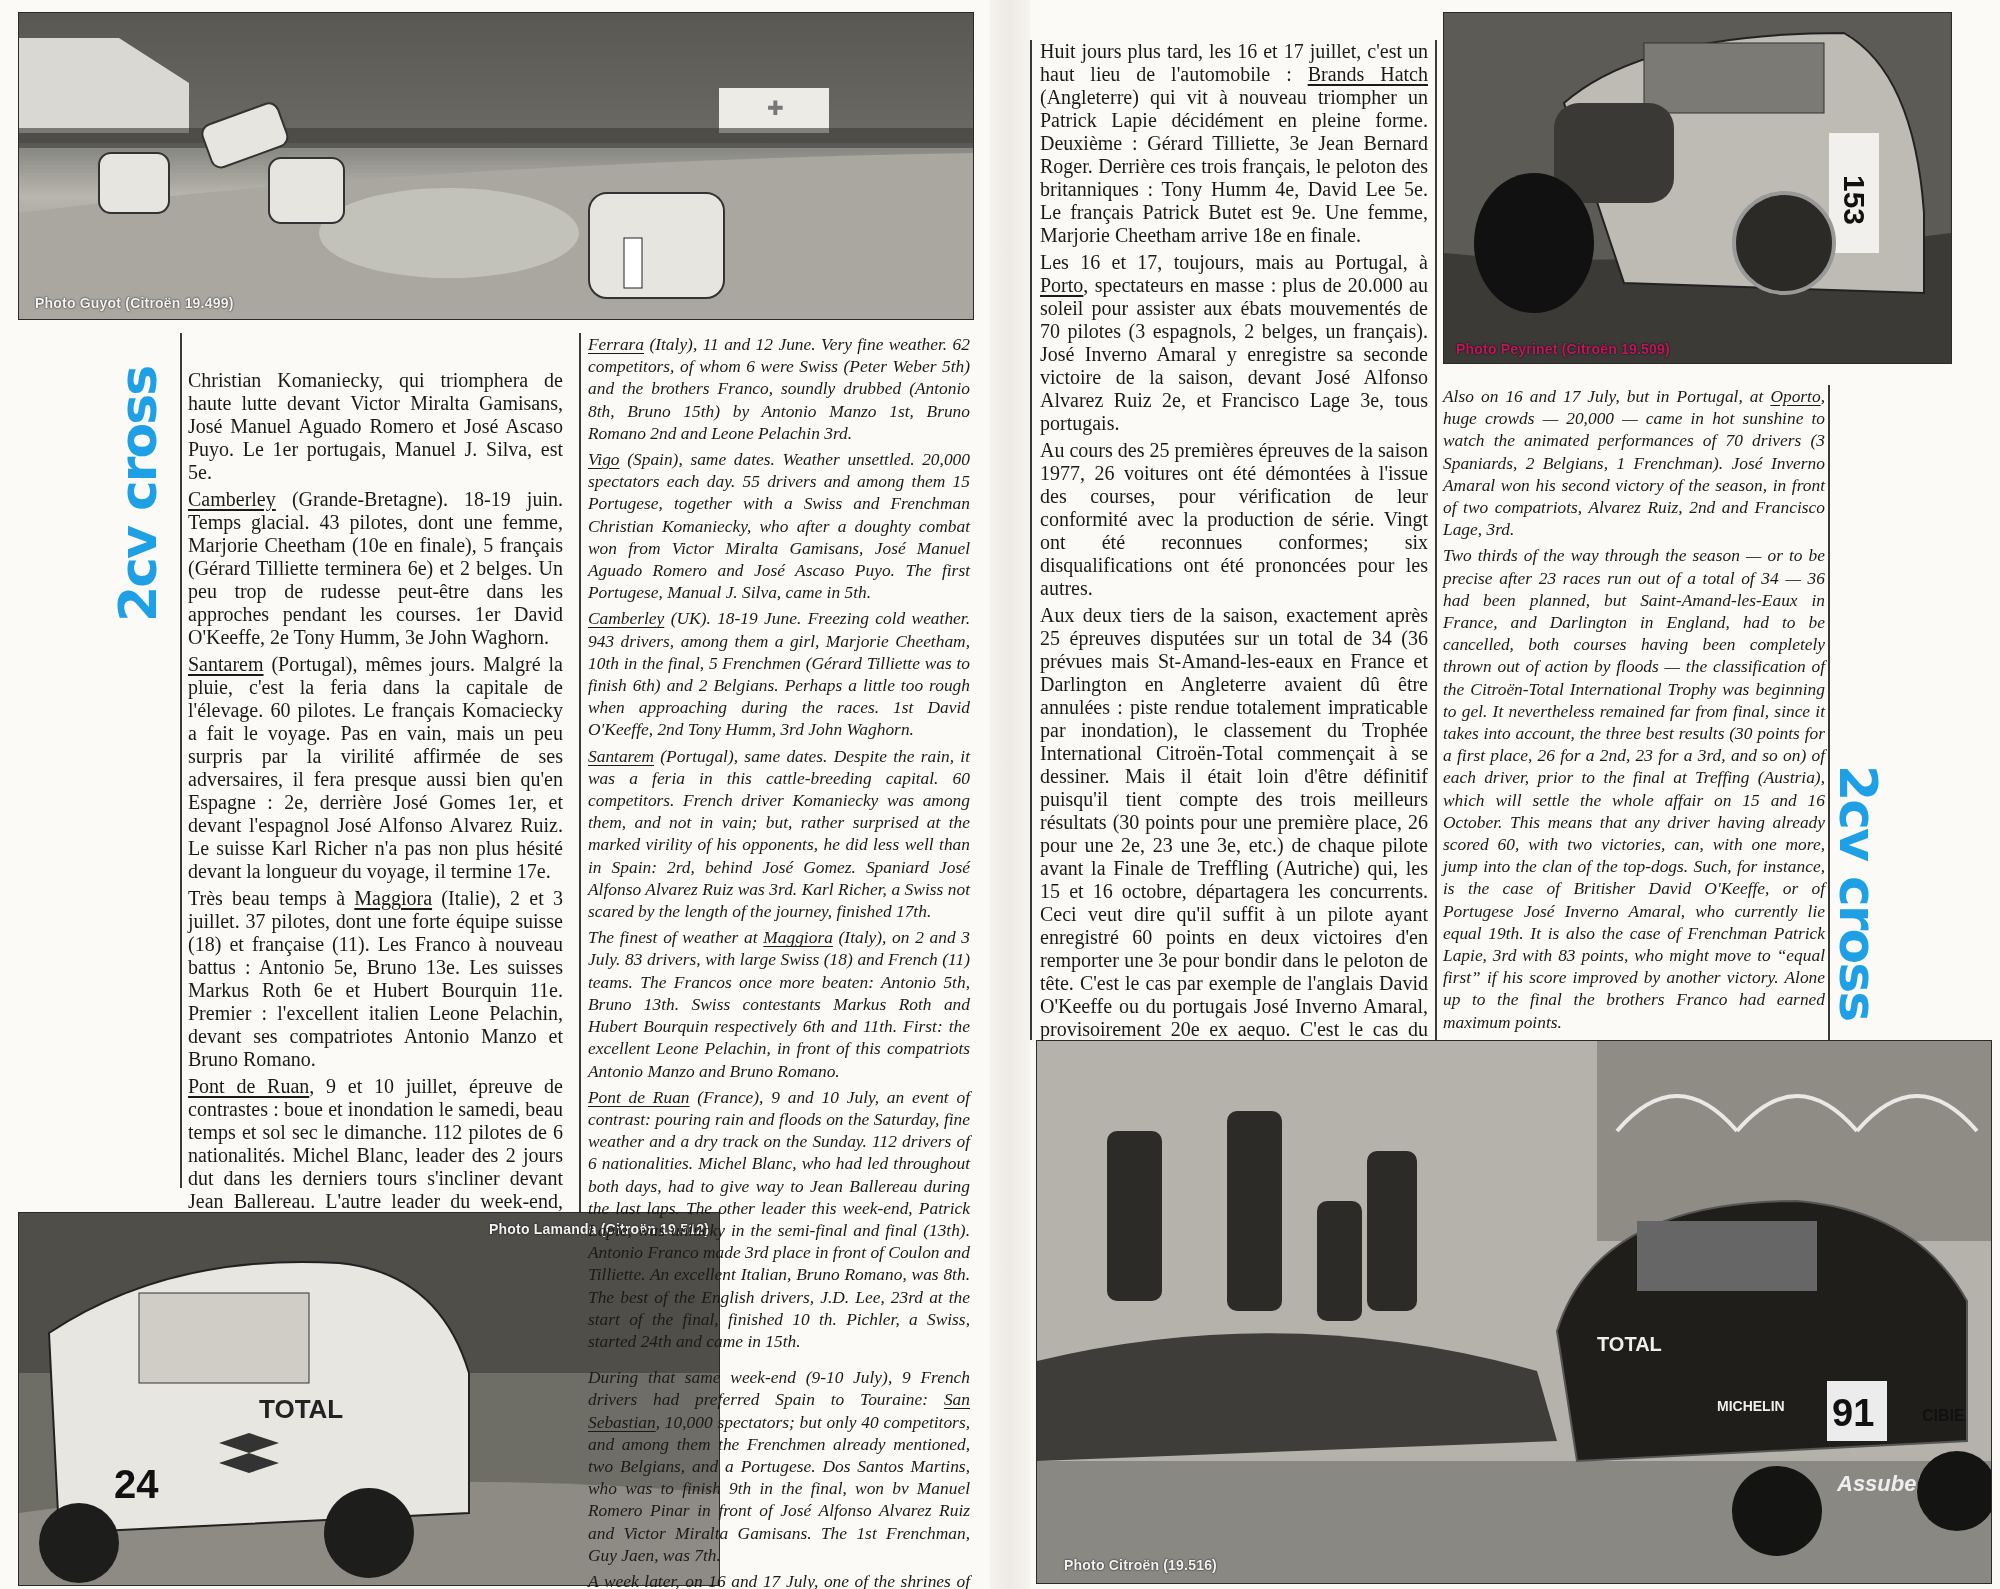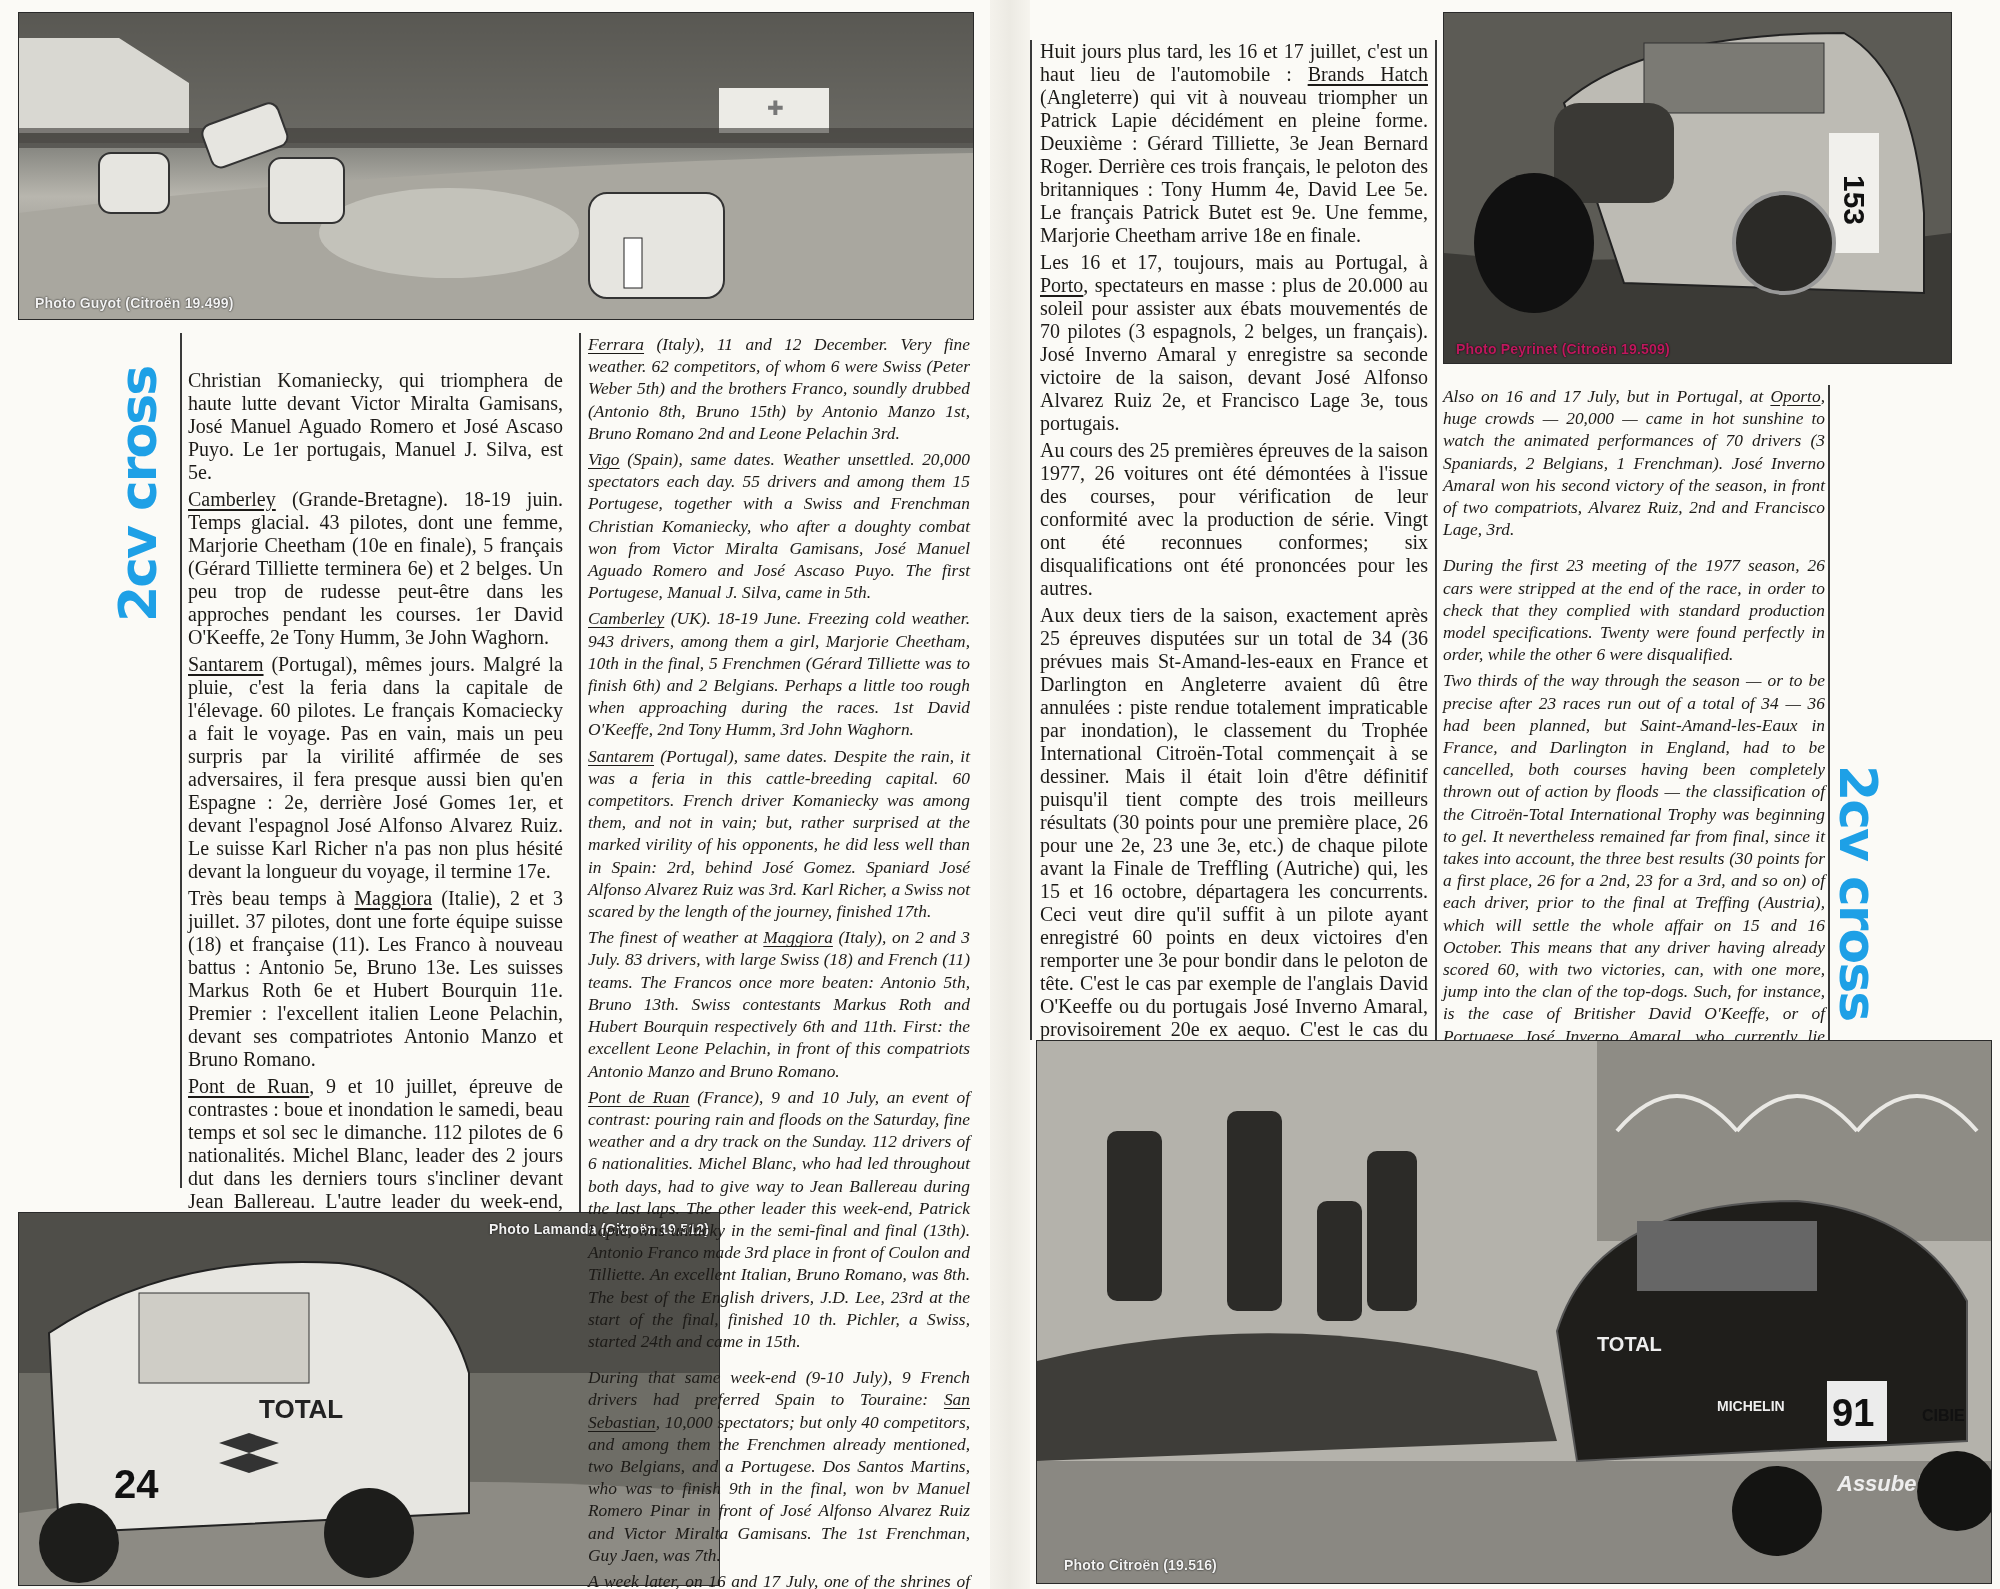--- a/index.html
+++ b/index.html
@@ -79,21 +79,21 @@
     <polygon points="200,230 230,220 260,230 230,240" fill="#333"></polygon>
     <polygon points="200,250 230,240 260,250 230,260" fill="#333"></polygon>
     <text x="95" y="285" fill="#111" font-size="40" font-weight="bold" font-family="Liberation Sans, sans-serif">24</text>
     <ellipse cx="350" cy="320" rx="45" ry="45" fill="#1d1d1b"></ellipse>
     <ellipse cx="60" cy="330" rx="40" ry="40" fill="#1d1d1b"></ellipse>
   </svg>
   <div class="caption" style="right:10px; top:8px;">Photo Lamanda (Citroën 19.512)</div>
 </div>
 
 <div class="col en" style="left:588px; top:333px; width:382px;">
-  <p><u>Ferrara</u><span> (Italy), 11 and 12 December. Very fine weather. 62 competitors, of whom 6 were Swiss (Peter Weber 5th) and the brothers Franco, soundly drubbed (Antonio 8th, Bruno 15th) by Antonio Manzo 1st, Bruno Romano 2nd and Leone Pelachin 3rd.</span></p>
+  <p><u>Ferrara</u><span> (Italy), 11 and 12 June. Very fine weather. 62 competitors, of whom 6 were Swiss (Peter Weber 5th) and the brothers Franco, soundly drubbed (Antonio 8th, Bruno 15th) by Antonio Manzo 1st, Bruno Romano 2nd and Leone Pelachin 3rd.</span></p>
   <p><u>Vigo</u><span> (Spain), same dates. Weather unsettled. 20,000 spectators each day. 55 drivers and among them 15 Portugese, together with a Swiss and Frenchman Christian Komaniecky, who after a doughty combat won from Victor Miralta Gamisans, José Manuel Aguado Romero and José Ascaso Puyo. The first Portugese, Manual J. Silva, came in 5th.</span></p>
   <p><u>Camberley</u><span> (UK). 18-19 June. Freezing cold weather. 943 drivers, among them a girl, Marjorie Cheetham, 10th in the final, 5 Frenchmen (Gérard Tilliette was to finish 6th) and 2 Belgians. Perhaps a little too rough when approaching during the races. 1st David O'Keeffe, 2nd Tony Humm, 3rd John Waghorn.</span></p>
   <p><u>Santarem</u><span> (Portugal), same dates. Despite the rain, it was a feria in this cattle-breeding capital. 60 competitors. French driver Komaniecky was among them, and not in vain; but, rather surprised at the marked virility of his opponents, he did less well than in Spain: 2rd, behind José Gomez. Spaniard José Alfonso Alvarez Ruiz was 3rd. Karl Richer, a Swiss not scared by the length of the journey, finished 17th.</span></p>
   <p><span>The finest of weather at </span><u>Maggiora</u><span> (Italy), on 2 and 3 July. 83 drivers, with large Swiss (18) and French (11) teams. The Francos once more beaten: Antonio 5th, Bruno 13th. Swiss contestants Markus Roth and Hubert Bourquin respectively 6th and 11th. First: the excellent Leone Pelachin, in front of this compatriots Antonio Manzo and Bruno Romano.</span></p>
   <p><u>Pont de Ruan</u><span> (France), 9 and 10 July, an event of contrast: pouring rain and floods on the Saturday, fine weather and a dry track on the Sunday. 112 drivers of 6 nationalities. Michel Blanc, who had led throughout both days, had to give way to Jean Ballereau during the last laps. The other leader this week-end, Patrick Lapie, was unlucky in the semi-final and final (13th). Antonio Franco made 3rd place in front of Coulon and Tilliette. An excellent Italian, Bruno Romano, was 8th. The best of the English drivers, J.D. Lee, 23rd at the start of the final, finished 10 th. Pichler, a Swiss, started 24th and came in 15th.</span></p>
   <p class="gap"><span>During that same week-end (9-10 July), 9 French drivers had preferred Spain to Touraine: </span><u>San Sebastian</u><span>, 10,000 spectators; but only 40 competitors, and among them the Frenchmen already mentioned, two Belgians, and a Portugese. Dos Santos Martins, who was to finish 9th in the final, won bv Manuel Romero Pinar in front of José Alfonso Alvarez Ruiz and Victor Miralta Gamisans. The 1st Frenchman, Guy Jaen, was 7th.</span></p>
   <p><span>A week later, on 16 and 17 July, one of the shrines of car racing was involved: </span></p>
 </div>
 
 <div class="vrule" style="left:1030px; top:40px; height:1000px;"></div>
@@ -116,21 +116,20 @@
     <rect x="385" y="120" width="50" height="120" fill="#f1f0ec"></rect>
     <text x="392" y="190" fill="#111" font-size="30" font-weight="bold" font-family="Liberation Sans, sans-serif" transform="rotate(90 410 180)">153</text>
     <circle cx="340" cy="230" r="50" fill="#2b2a27" stroke="#999" stroke-width="4"></circle>
     <ellipse cx="90" cy="230" rx="60" ry="70" fill="#111"></ellipse>
   </svg>
   <div class="caption" style="left:12px; bottom:6px; color:#be185d;">Photo Peyrinet (Citroën 19.509)</div>
 </div>
 
 <div class="col en" style="left:1443px; top:385px; width:382px;">
   <p><span>Also on 16 and 17 July, but in Portugal, at </span><u>Oporto</u><span>, huge crowds — 20,000 — came in hot sunshine to watch the animated performances of 70 drivers (3 Spaniards, 2 Belgians, 1 Frenchman). José Inverno Amaral won his second victory of the season, in front of two compatriots, Alvarez Ruiz, 2nd and Francisco Lage, 3rd.</span></p>
-  <p class="gap">During the first 23 meeting of the 1977 season, 26 cars were stripped at the end of the race, in order to check that they complied with standard production model specifications. Twenty were found perfectly in order, while the other 6 were disqualified.</p>
   <p>Two thirds of the way through the season — or to be precise after 23 races run out of a total of 34 — 36 had been planned, but Saint-Amand-les-Eaux in France, and Darlington in England, had to be cancelled, both courses having been completely thrown out of action by floods — the classification of the Citroën-Total International Trophy was beginning to gel. It nevertheless remained far from final, since it takes into account, the three best results (30 points for a first place, 26 for a 2nd, 23 for a 3rd, and so on) of each driver, prior to the final at Treffing (Austria), which will settle the whole affair on 15 and 16 October. This means that any driver having already scored 60, with two victories, can, with one more, jump into the clan of the top-dogs. Such, for instance, is the case of Britisher David O'Keeffe, or of Portugese José Inverno Amaral, who currently lie equal 19th. It is also the case of Frenchman Patrick Lapie, 3rd with 83 points, who might move to “equal first” if his score improved by another victory. Alone up to the final the brothers Franco had earned maximum points.</p>
 </div>
 <div class="vrule" style="left:1828px; top:385px; height:655px;"></div>
 
 <div class="logo right" style="left:1888px; top:765px;">2cv cross</div>
 
 <div class="photo" style="left:1036px; top:1040px; width:954px; height:542px;">
   <svg class="scene" viewBox="0 0 954 542" preserveAspectRatio="none">
     <rect width="954" height="542" fill="#b4b2ab"></rect>
     <rect x="560" y="0" width="394" height="200" fill="#8e8c85"></rect>

